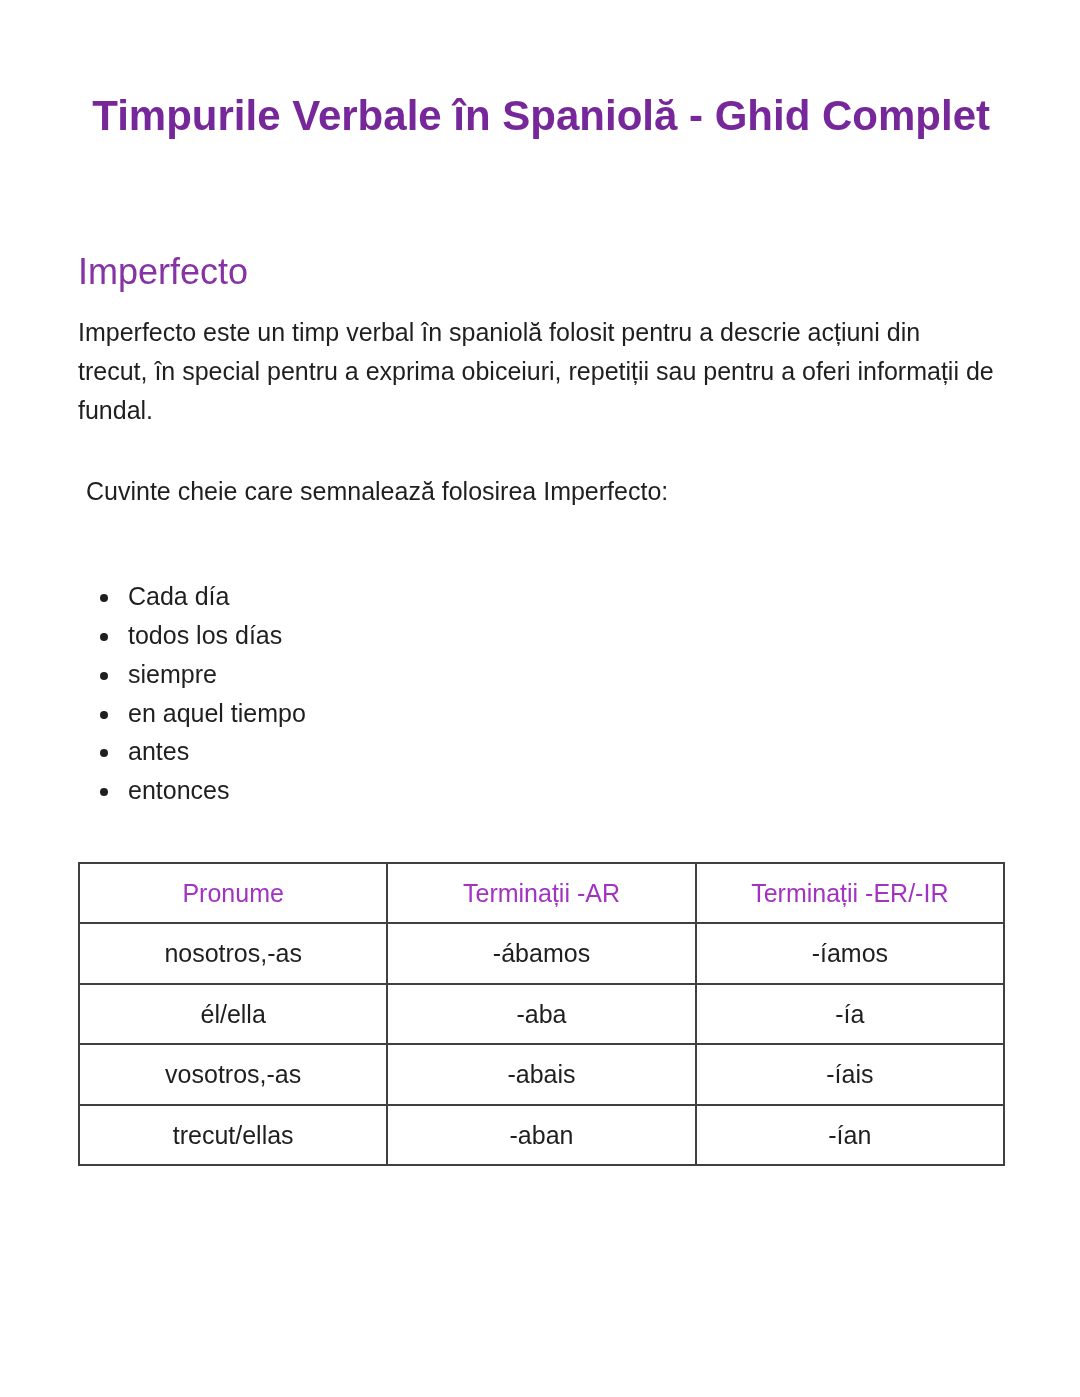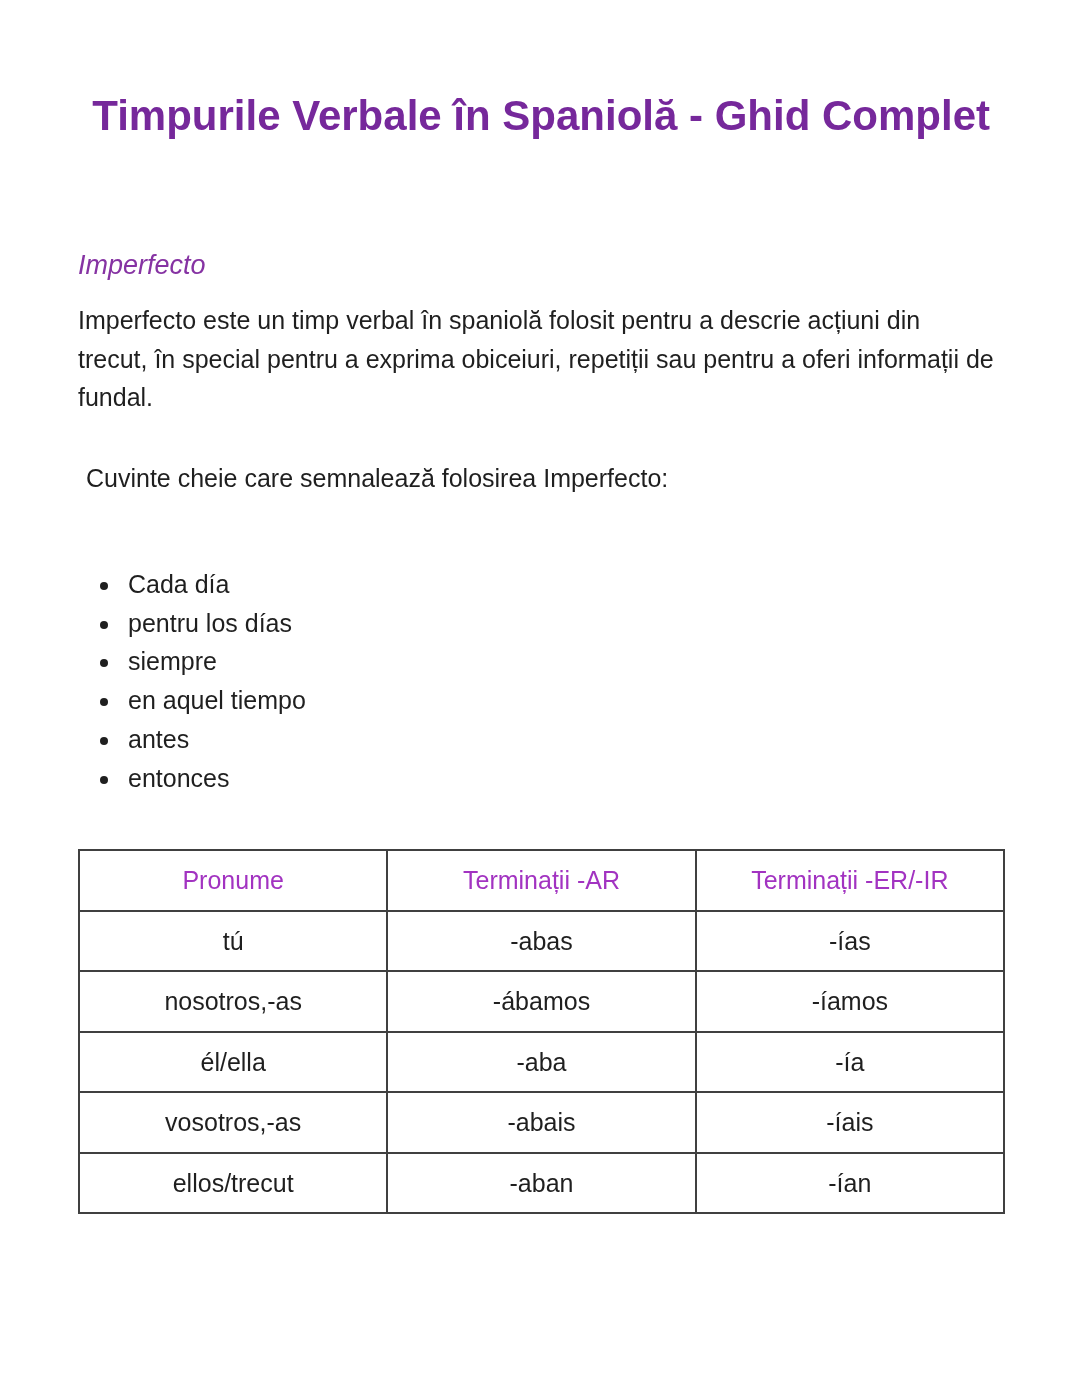--- a/index.html
+++ b/index.html
@@ -28,25 +28,24 @@
     color:var(--title-color);
     font-size:42px;
     font-weight:700;
     line-height:1.5;
     text-align:right;
     max-width:900px;
     margin:16px auto 0 auto;
   }
   h2.section-heading{
     color:var(--heading-color);
-    font-size:27px;
+    font-size:36px;
     font-weight:400;
     line-height:1.4;
     margin:100px 0 0 0;
-    font-style:italic;
   }
   p.intro-paragraph{
     font-size:25px;
     line-height:1.55;
     margin:16px 8px 0 0;
     max-width:945px;
   }
   p.keywords-lead{
     font-size:25px;
     line-height:1.55;
@@ -91,57 +90,52 @@
   <h1 class="doc-title">Timpurile Verbale în Spaniolă - Ghid Complet</h1>
 
   <h2 class="section-heading">Imperfecto</h2>
 
   <p class="intro-paragraph">Imperfecto este un timp verbal în spaniolă folosit pentru a descrie acțiuni din trecut, în special pentru a exprima obiceiuri, repetiții sau pentru a oferi informații de fundal.</p>
 
   <p class="keywords-lead">Cuvinte cheie care semnalează folosirea Imperfecto:</p>
 
   <ul class="keywords-list">
     <li>Cada día</li>
-    <li>pentru los días</li>
+    <li>todos los días</li>
     <li>siempre</li>
     <li>en aquel tiempo</li>
     <li>antes</li>
     <li>entonces</li>
   </ul>
 
   <table class="conjugation-table">
     <thead>
       <tr>
         <th>Pronume</th>
         <th>Terminații -AR</th>
         <th>Terminații -ER/-IR</th>
       </tr>
     </thead>
     <tbody>
       <tr>
-        <td>tú</td>
-        <td>-abas</td>
-        <td>-ías</td>
-      </tr>
-      <tr>
         <td>nosotros,-as</td>
         <td>-ábamos</td>
         <td>-íamos</td>
       </tr>
       <tr>
         <td>él/ella</td>
         <td>-aba</td>
         <td>-ía</td>
       </tr>
       <tr>
         <td>vosotros,-as</td>
         <td>-abais</td>
         <td>-íais</td>
       </tr>
       <tr>
-        <td>ellos/trecut</td>
+        <td>trecut/ellas</td>
         <td>-aban</td>
         <td>-ían</td>
       </tr>
     </tbody>
   </table>
 
 </div>
 
 </body></html>

